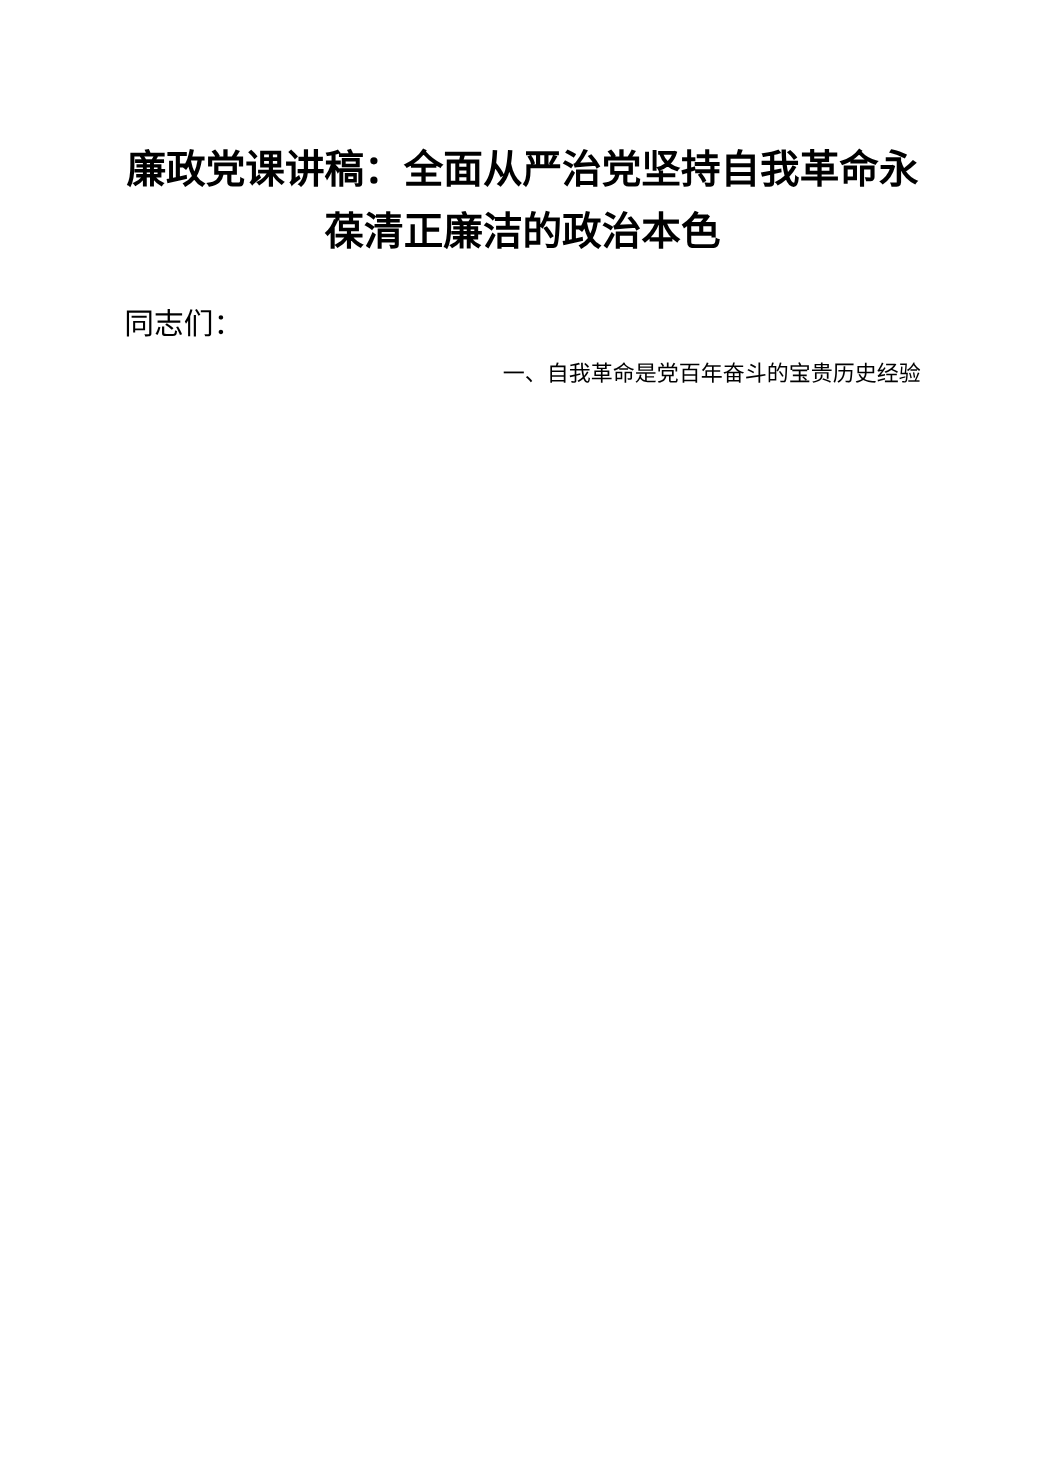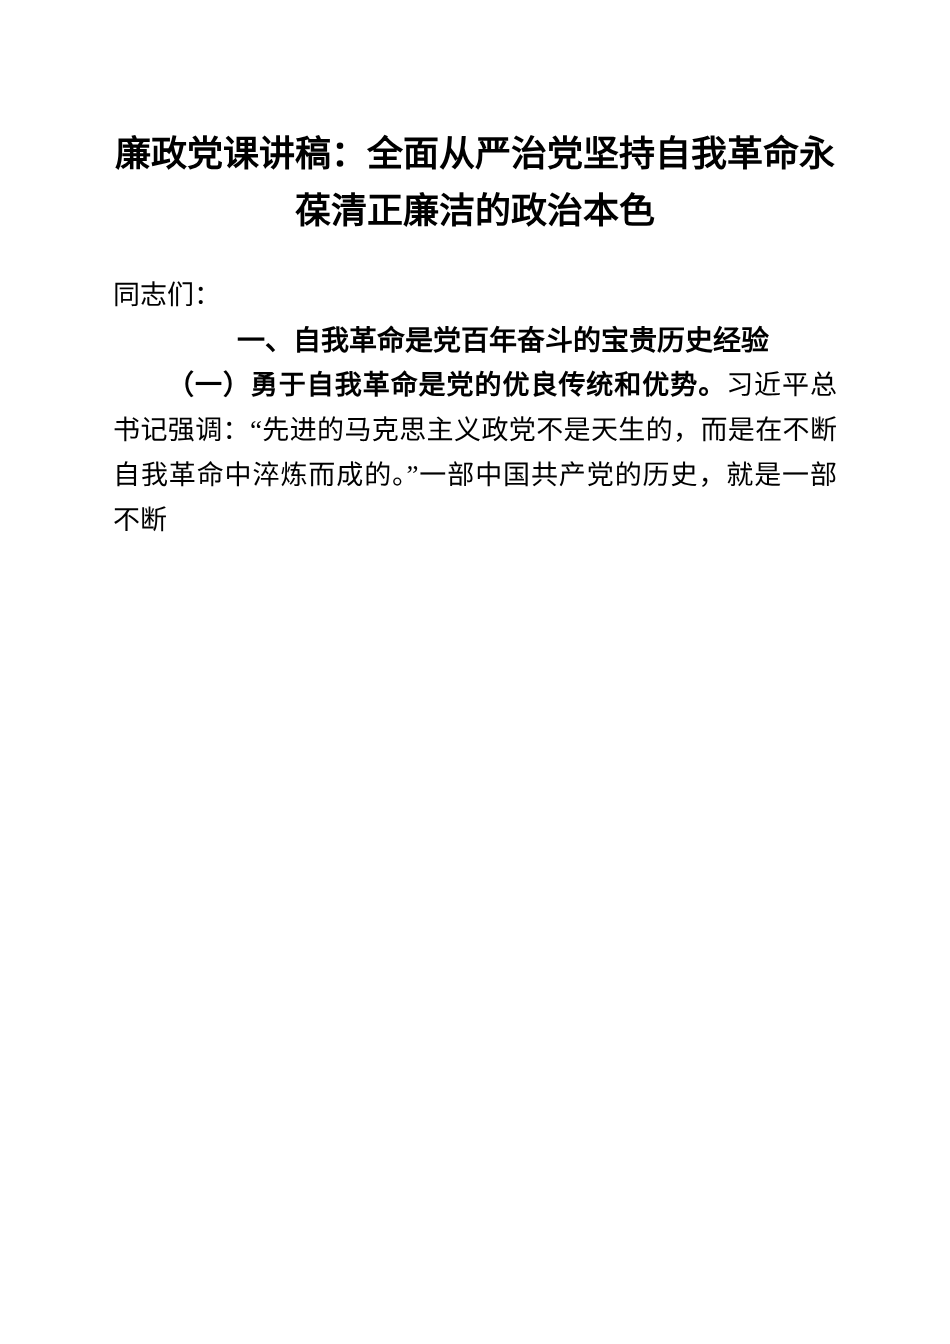--- a/index.html
+++ b/index.html
@@ -40,25 +40,25 @@
     margin: 0;
     text-indent: 2em;
     font-family: Liberation Serif, serif;
   }
   .doc-body p.no-indent {
     text-indent: 0;
   }
   .section-heading {
     margin: 0;
     font-family: "Liberation Sans", "DejaVu Sans", sans-serif;
-    font-weight: bold;
-    font-size: 28px;
+    font-weight: normal;
+    font-size: 20px;
     line-height: 45px;
     text-indent: 2em;
-    text-align: center;
+    text-align: right;
     word-break: break-all;
   }
   .subsection-lead {
     font-weight: bold;
   }
 </style>
 </head>
 <body>
 
 <div class="page">
@@ -66,17 +66,16 @@
   <h1 class="doc-title">廉政党课讲稿：全面从严治党坚持自我革命永葆清正廉洁的政治本色</h1>
 
   <div class="doc-body">
 
     <p class="no-indent">同志们：</p>
 
 
     <h2 class="section-heading">一、自我革命是党百年奋斗的宝贵历史经验</h2>
 
 
-    <p><span class="subsection-lead">（一）勇于自我革命是党的优良传统和优势。</span><span>习近平总书记强调：“先进的马克思主义政党不是天生的，而是在不断自我革命中淬炼而成的。”一部中国共产党的历史，就是一部不断</span></p>
 
   </div>
 
 </div>
 
 </body></html>

